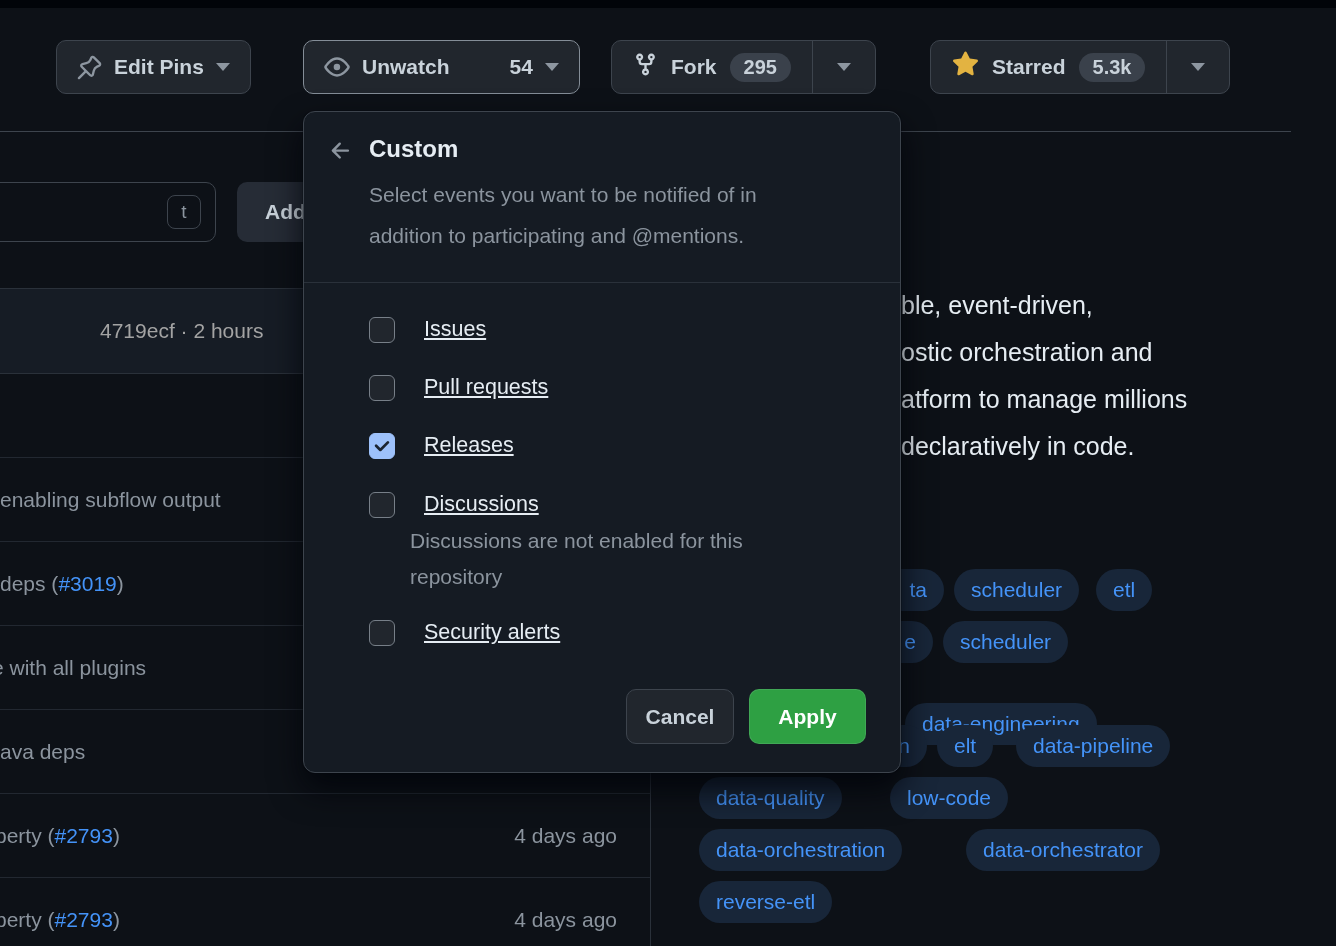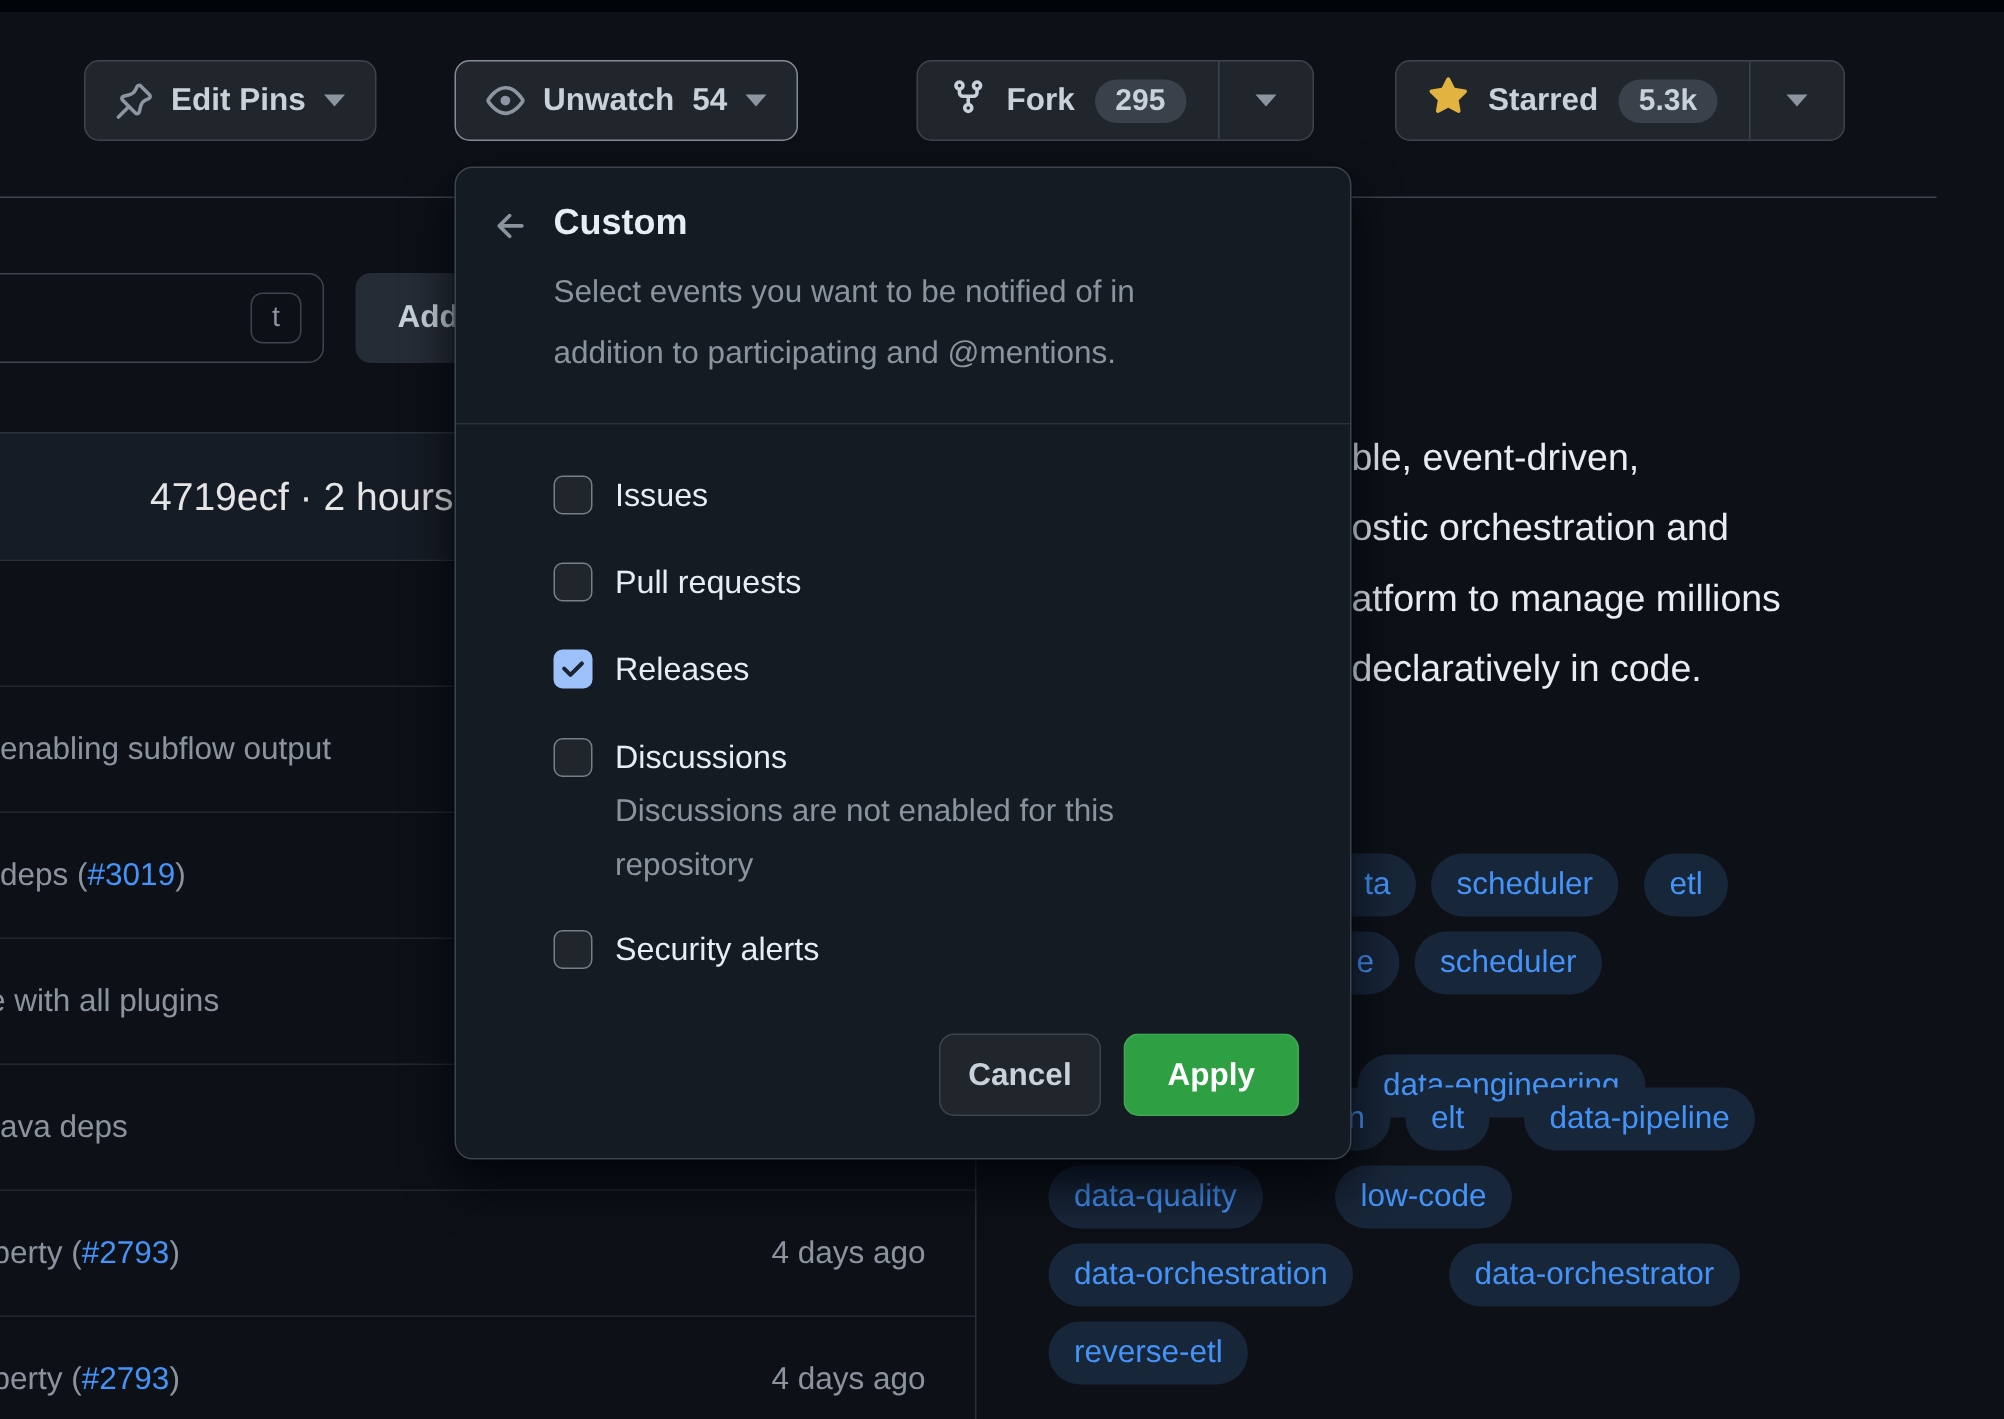--- a/index.html
+++ b/index.html
@@ -71,21 +71,21 @@
     left:-20px; top:288px; width:671px; height:658px;
     border-right:1px solid #2a313a; z-index:1;
   }
   .commit-bar {
     height:86px; background:#161c25; border-bottom:1px solid #2a313a;
     border-top:1px solid #2a313a; border-top-right-radius:12px;
     position:relative;
   }
   .commit-bar .commit-text {
     position:absolute; left:120px; top:0; height:100%;
-    display:flex; align-items:center; color:#e5e5e5; font-size:26px; white-space:nowrap;
+    display:flex; align-items:center; color:#a3a3a3; font-size:21px; white-space:nowrap;
   }
   .frow {
     height:84px; border-bottom:1px solid #222831;
     display:flex; align-items:center; padding:0 33px 0 20px;
     font-size:21px; color:#8b949e; white-space:nowrap;
   }
   .frow .msg { flex:1; overflow:hidden; }
   .frow .date { color:#8b949e; }
   .frow a, .link-blue { color:#4493f8; text-decoration:none; cursor:pointer; }
   .clip8 { margin-left:-8px; }
@@ -106,21 +106,21 @@
     background:#151b23; border:1px solid #3d444d; border-radius:12px;
     box-shadow:0 16px 32px rgba(1,4,9,0.85), 0 0 0 1px rgba(1,4,9,0.2);
     z-index:20;
     padding-left:28px;
   }
   .pop-back { position:absolute; left:24px; top:26px; color:#8b949e; cursor:pointer; display:flex; }
   .pop-title { position:absolute; left:65px; top:23px; font-size:24px; font-weight:700; color:#e6edf3; }
   .pop-desc { position:absolute; left:65px; top:62px; color:#8b949e; font-size:21px; line-height:41px; }
   .pop-divider { position:absolute; left:0; top:170px; width:100%; height:1px; background:#2a313a; }
 
-  .opt-row { position:absolute; left:65px; display:flex; align-items:flex-end; gap:15px; cursor:pointer; }
+  .opt-row { position:absolute; left:65px; display:flex; align-items:flex-start; gap:29px; cursor:pointer;text-decoration:underline; }
   .checkbox {
     width:26px; height:26px; border-radius:6px; flex:0 0 auto;
     border:1.5px solid #777f88; background:#21262d;
     display:flex; align-items:center; justify-content:center;
   }
   .checkbox svg { display:none; }
   .checkbox.checked { background:#9dc1fa; border-color:#9dc1fa; }
   .checkbox.checked svg { display:block; }
   .opt-label { font-size:21.5px; color:#e6edf3; }
   .opt-note {
@@ -158,21 +158,21 @@
 </div>
 
 <div class="abs" style="left:303px; top:40px;">
   <button class="btn unwatch-btn">
     <span class="ic">
       <svg viewBox="0 0 16 16" width="26" height="26" fill="currentColor">
           <path d="M8 2c1.981 0 3.671.992 4.933 2.078 1.27 1.091 2.187 2.345 2.637 3.023a1.62 1.62 0 0 1 0 1.798c-.45.678-1.367 1.932-2.637 3.023C11.67 13.008 9.981 14 8 14c-1.981 0-3.671-.992-4.933-2.078C1.797 10.83.88 9.576.43 8.898a1.62 1.62 0 0 1 0-1.798c.45-.677 1.367-1.931 2.637-3.022C4.33 2.992 6.019 2 8 2ZM1.679 7.932a.12.12 0 0 0 0 .136c.411.622 1.241 1.75 2.366 2.717C5.176 11.758 6.527 12.5 8 12.5c1.473 0 2.825-.742 3.955-1.715 1.124-.967 1.954-2.096 2.366-2.717a.12.12 0 0 0 0-.136c-.412-.621-1.242-1.75-2.366-2.717C10.824 4.242 9.473 3.5 8 3.5c-1.473 0-2.825.742-3.955 1.715-1.124.967-1.954 2.096-2.366 2.717ZM8 10a2 2 0 1 1-.001-3.999A2 2 0 0 1 8 10Z"></path>
         </svg>
     </span>
     <span>Unwatch</span>
-    <span style="font-weight:600;">54</span>
+    <span style="font-weight:600;margin-left:48px;">54</span>
     <span class="caret"></span>
   </button>
 </div>
 
 <div class="abs split" style="left:611px; top:40px;">
   <div class="main">
     <span class="ic">
       <svg viewBox="0 0 16 16" width="25" height="25" fill="currentColor">
           <path d="M5 5.372v.878c0 .414.336.75.75.75h4.5a.75.75 0 0 0 .75-.75v-.878a2.25 2.25 0 1 1 1.5 0v.878a2.25 2.25 0 0 1-2.25 2.25h-1.5v2.128a2.251 2.251 0 1 1-1.5 0V8.5h-1.5A2.25 2.25 0 0 1 3.5 6.25v-.878a2.25 2.25 0 1 1 1.5 0ZM5 3.25a.75.75 0 1 0-1.5 0 .75.75 0 0 0 1.5 0Zm6.75.75a.75.75 0 1 0 0-1.5.75.75 0 0 0 0 1.5Zm-3 8.75a.75.75 0 1 0-1.5 0 .75.75 0 0 0 1.5 0Z"></path>
         </svg>

